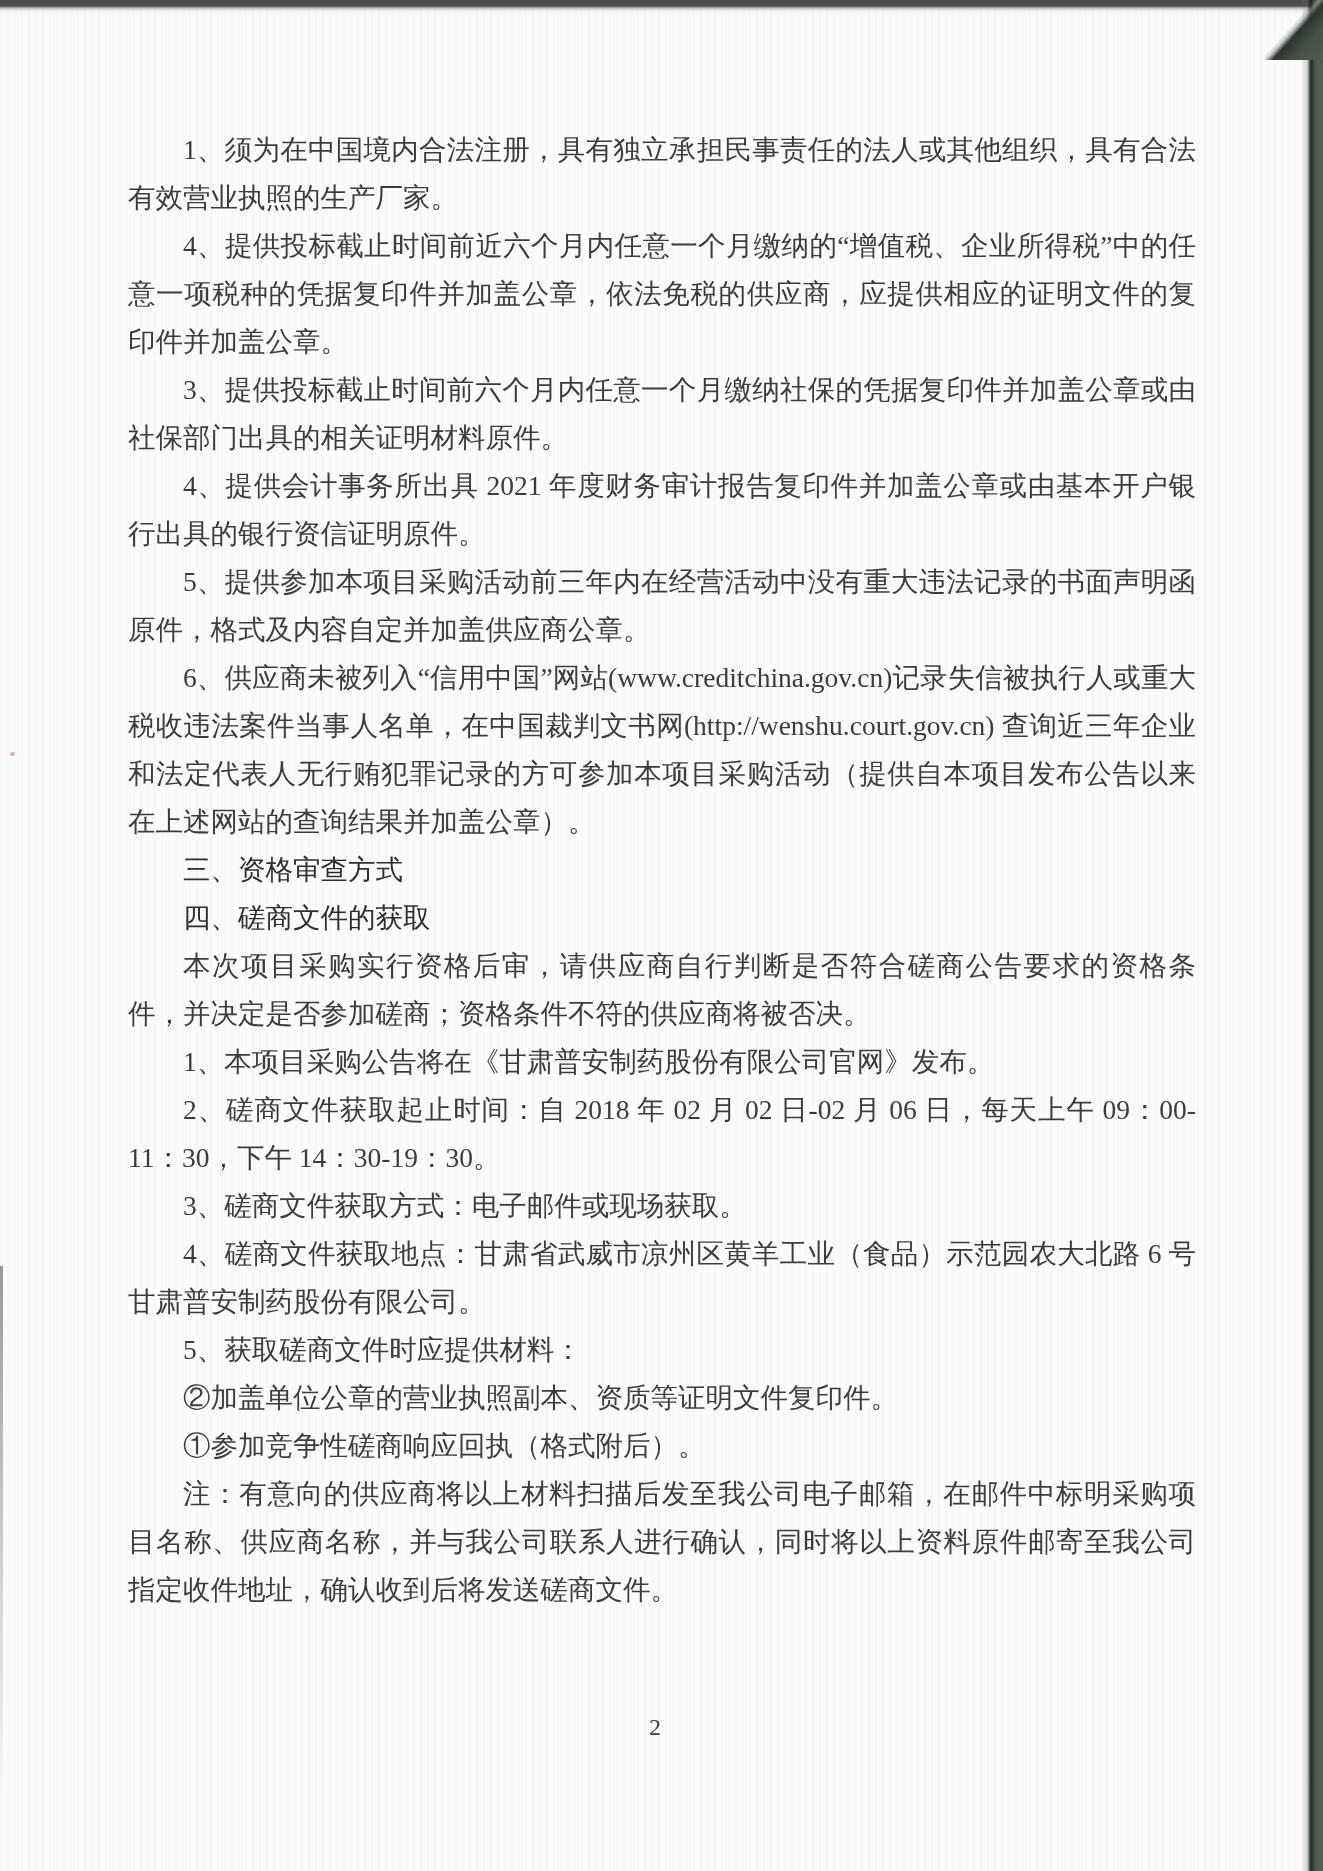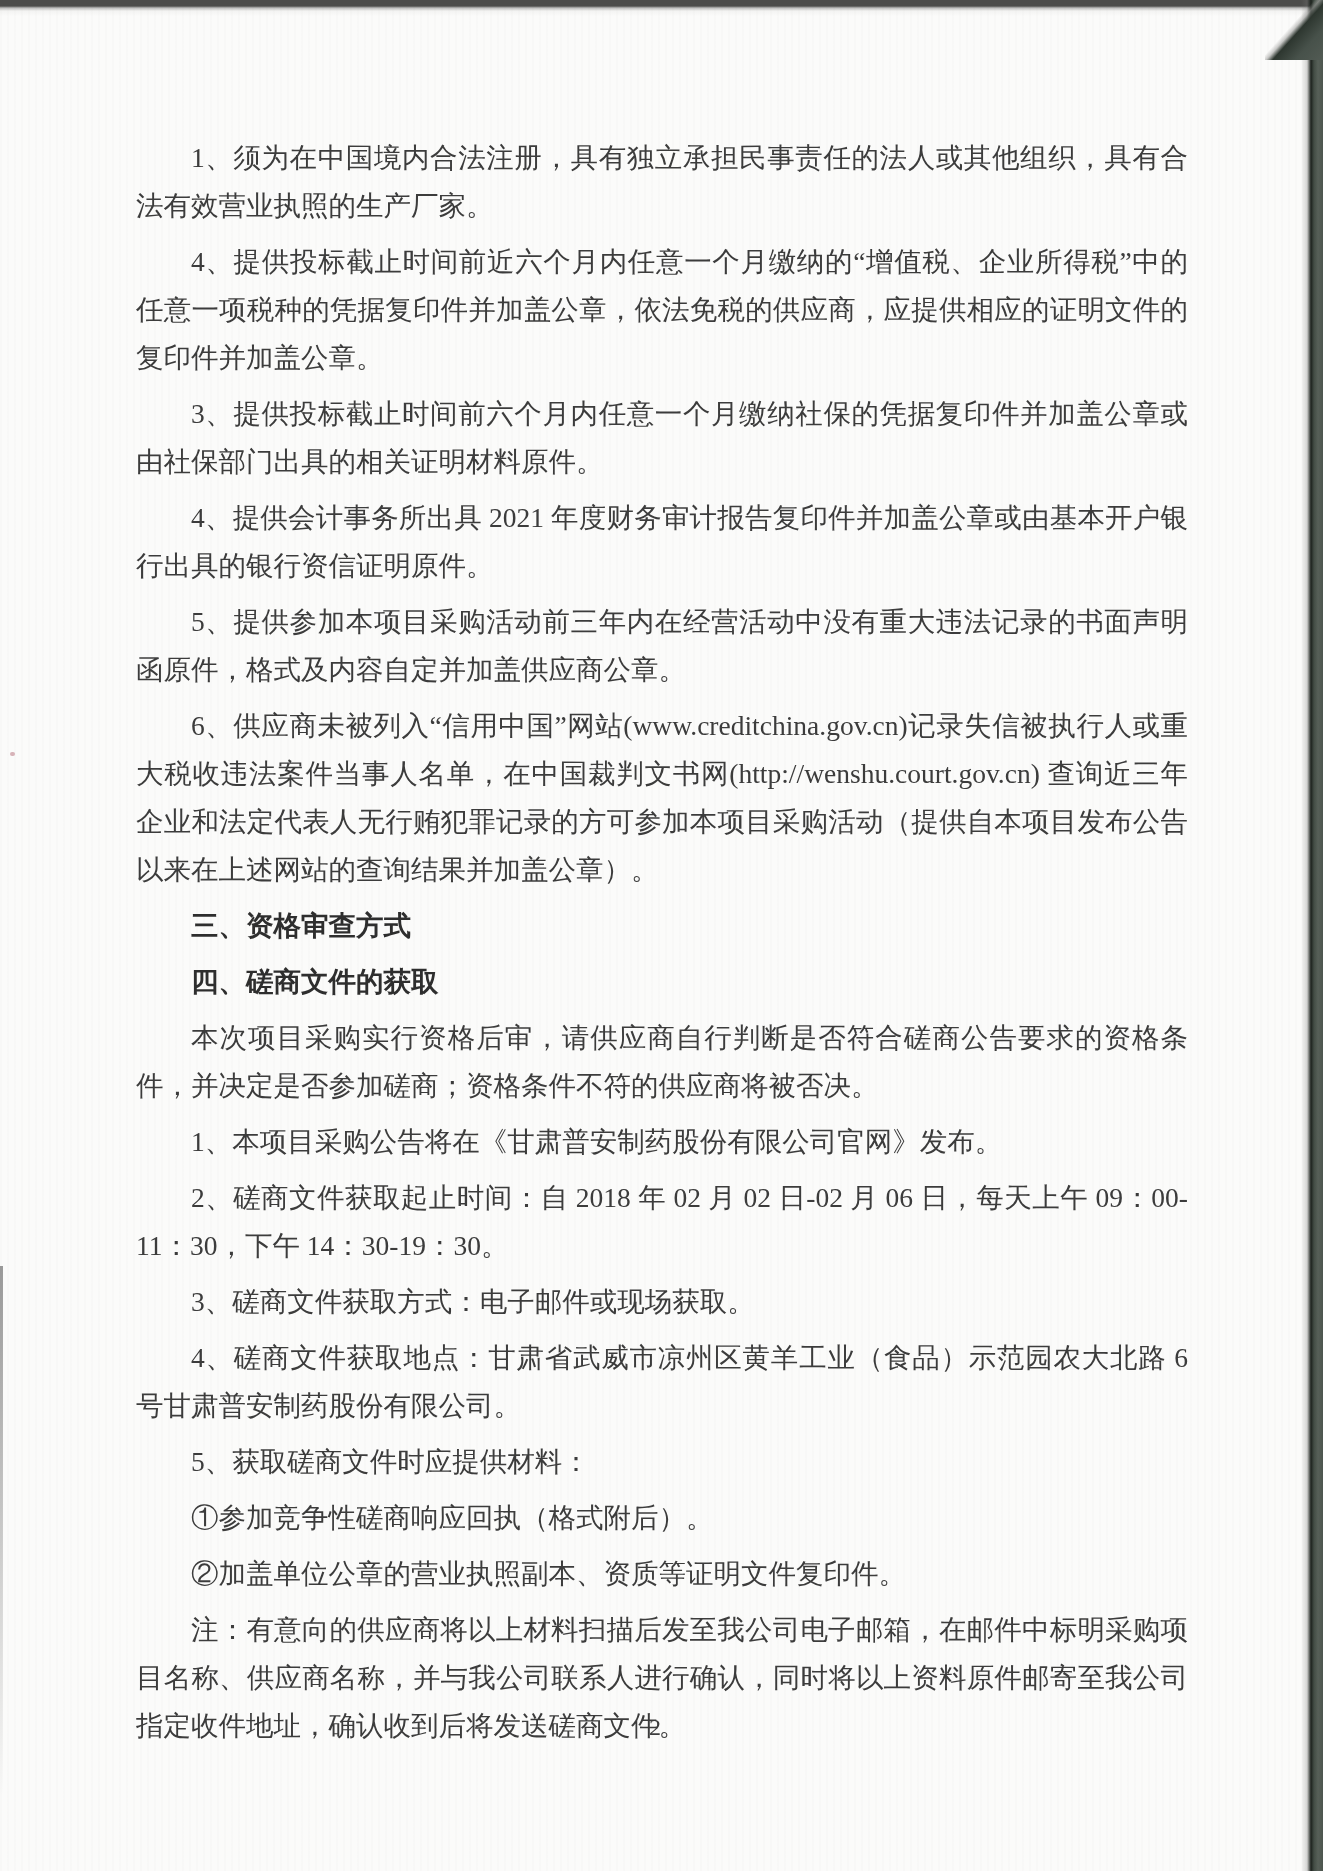--- a/index.html
+++ b/index.html
@@ -79,25 +79,25 @@
     left: 128px;
     top: 126px;
     width: 1068px;
     font-family: "Liberation Serif", "DejaVu Serif", serif;
     font-size: 27.5px;
     line-height: 48px;
     color: #3c3c3c;
     text-align: justify;
   }
   .para {
-    margin: 8px;
+    margin: 0;
     text-indent: 2em;
   }
   .para.heading {
-    font-weight: bold;
+    font-weight: normal;
     color: #2e2e2e;
   }
   .page-number {
     position: absolute;
     top: 1714px;
     left: 0;
     width: 1310px;
     text-align: center;
     font-family: "Liberation Serif", "DejaVu Serif", serif;
     font-size: 24px;
@@ -116,22 +116,22 @@
       <p class="para body">5、提供参加本项目采购活动前三年内在经营活动中没有重大违法记录的书面声明函原件，格式及内容自定并加盖供应商公章。</p>
       <p class="para body">6、供应商未被列入“信用中国”网站(www.creditchina.gov.cn)记录失信被执行人或重大税收违法案件当事人名单，在中国裁判文书网(http://wenshu.court.gov.cn) 查询近三年企业和法定代表人无行贿犯罪记录的方可参加本项目采购活动（提供自本项目发布公告以来在上述网站的查询结果并加盖公章）。</p>
       <p class="para heading">三、资格审查方式</p>
       <p class="para heading">四、磋商文件的获取</p>
       <p class="para body">本次项目采购实行资格后审，请供应商自行判断是否符合磋商公告要求的资格条件，并决定是否参加磋商；资格条件不符的供应商将被否决。</p>
       <p class="para body">1、本项目采购公告将在《甘肃普安制药股份有限公司官网》发布。</p>
       <p class="para body">2、磋商文件获取起止时间：自 2018 年 02 月 02 日-02 月 06 日，每天上午 09：00-11：30，下午 14：30-19：30。</p>
       <p class="para body">3、磋商文件获取方式：电子邮件或现场获取。</p>
       <p class="para body">4、磋商文件获取地点：甘肃省武威市凉州区黄羊工业（食品）示范园农大北路 6 号甘肃普安制药股份有限公司。</p>
       <p class="para body">5、获取磋商文件时应提供材料：</p>
+      <p class="para body">②加盖单位公章的营业执照副本、资质等证明文件复印件。</p>
       <p class="para body">①参加竞争性磋商响应回执（格式附后）。</p>
-      <p class="para body">②加盖单位公章的营业执照副本、资质等证明文件复印件。</p>
       <p class="para body">注：有意向的供应商将以上材料扫描后发至我公司电子邮箱，在邮件中标明采购项目名称、供应商名称，并与我公司联系人进行确认，同时将以上资料原件邮寄至我公司指定收件地址，确认收到后将发送磋商文件。</p>
     </main>
   <div class="page-number">2</div>
   <div class="edge-top"></div>
   <div class="edge-right"></div>
   <div class="corner-top-right"></div>
   <div class="edge-left-line"></div>
   <div class="speck"></div>
 </div>
 

